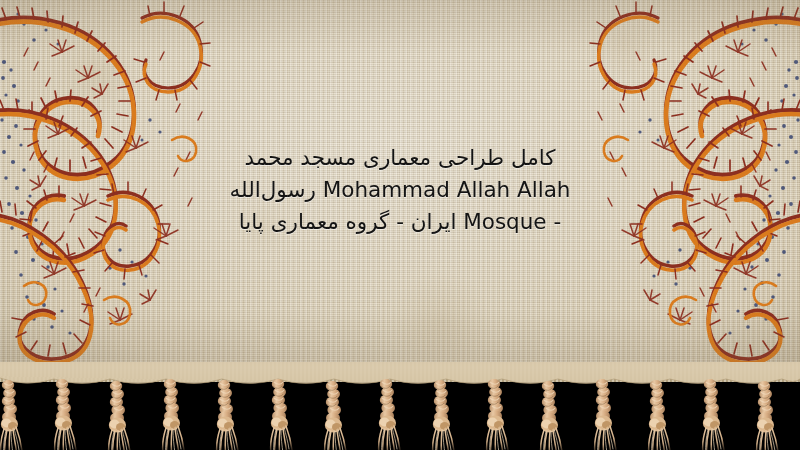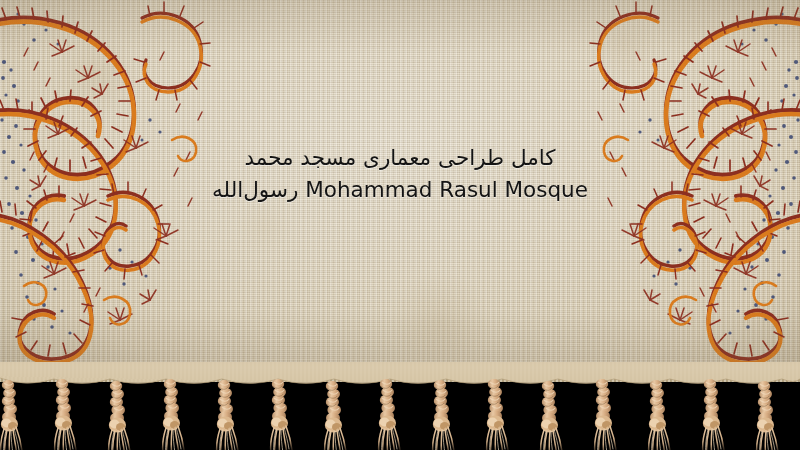--- a/index.html
+++ b/index.html
@@ -655,21 +655,22 @@
             <path d="M172,140 C 184,132 198,140 196,152 C 194,162 182,164 178,156"></path>
           </g>
         </g>
       </svg>
     </div>
 
     <div id="vignette"></div>
 
     <div id="caption">
       <span class="ln">کامل طراحی معماری مسجد محمد</span>
-      <span class="ln">Mohammad Rasul Mosque رسول‌الله</span>
+      <span class="ln">Mohammad Allah Allah رسول‌الله</span>
+      <span class="ln">- Mosque ایران - گروه معماری پایا</span>
     </div>
   </div>
 
   <div id="edge-dark"></div>
 
   <div id="fringe">
     <div id="selvedge">
       <div id="selvedge-tex"></div>
     </div>
     <svg width="800" height="88" viewBox="0 0 800 88" aria-hidden="true">

